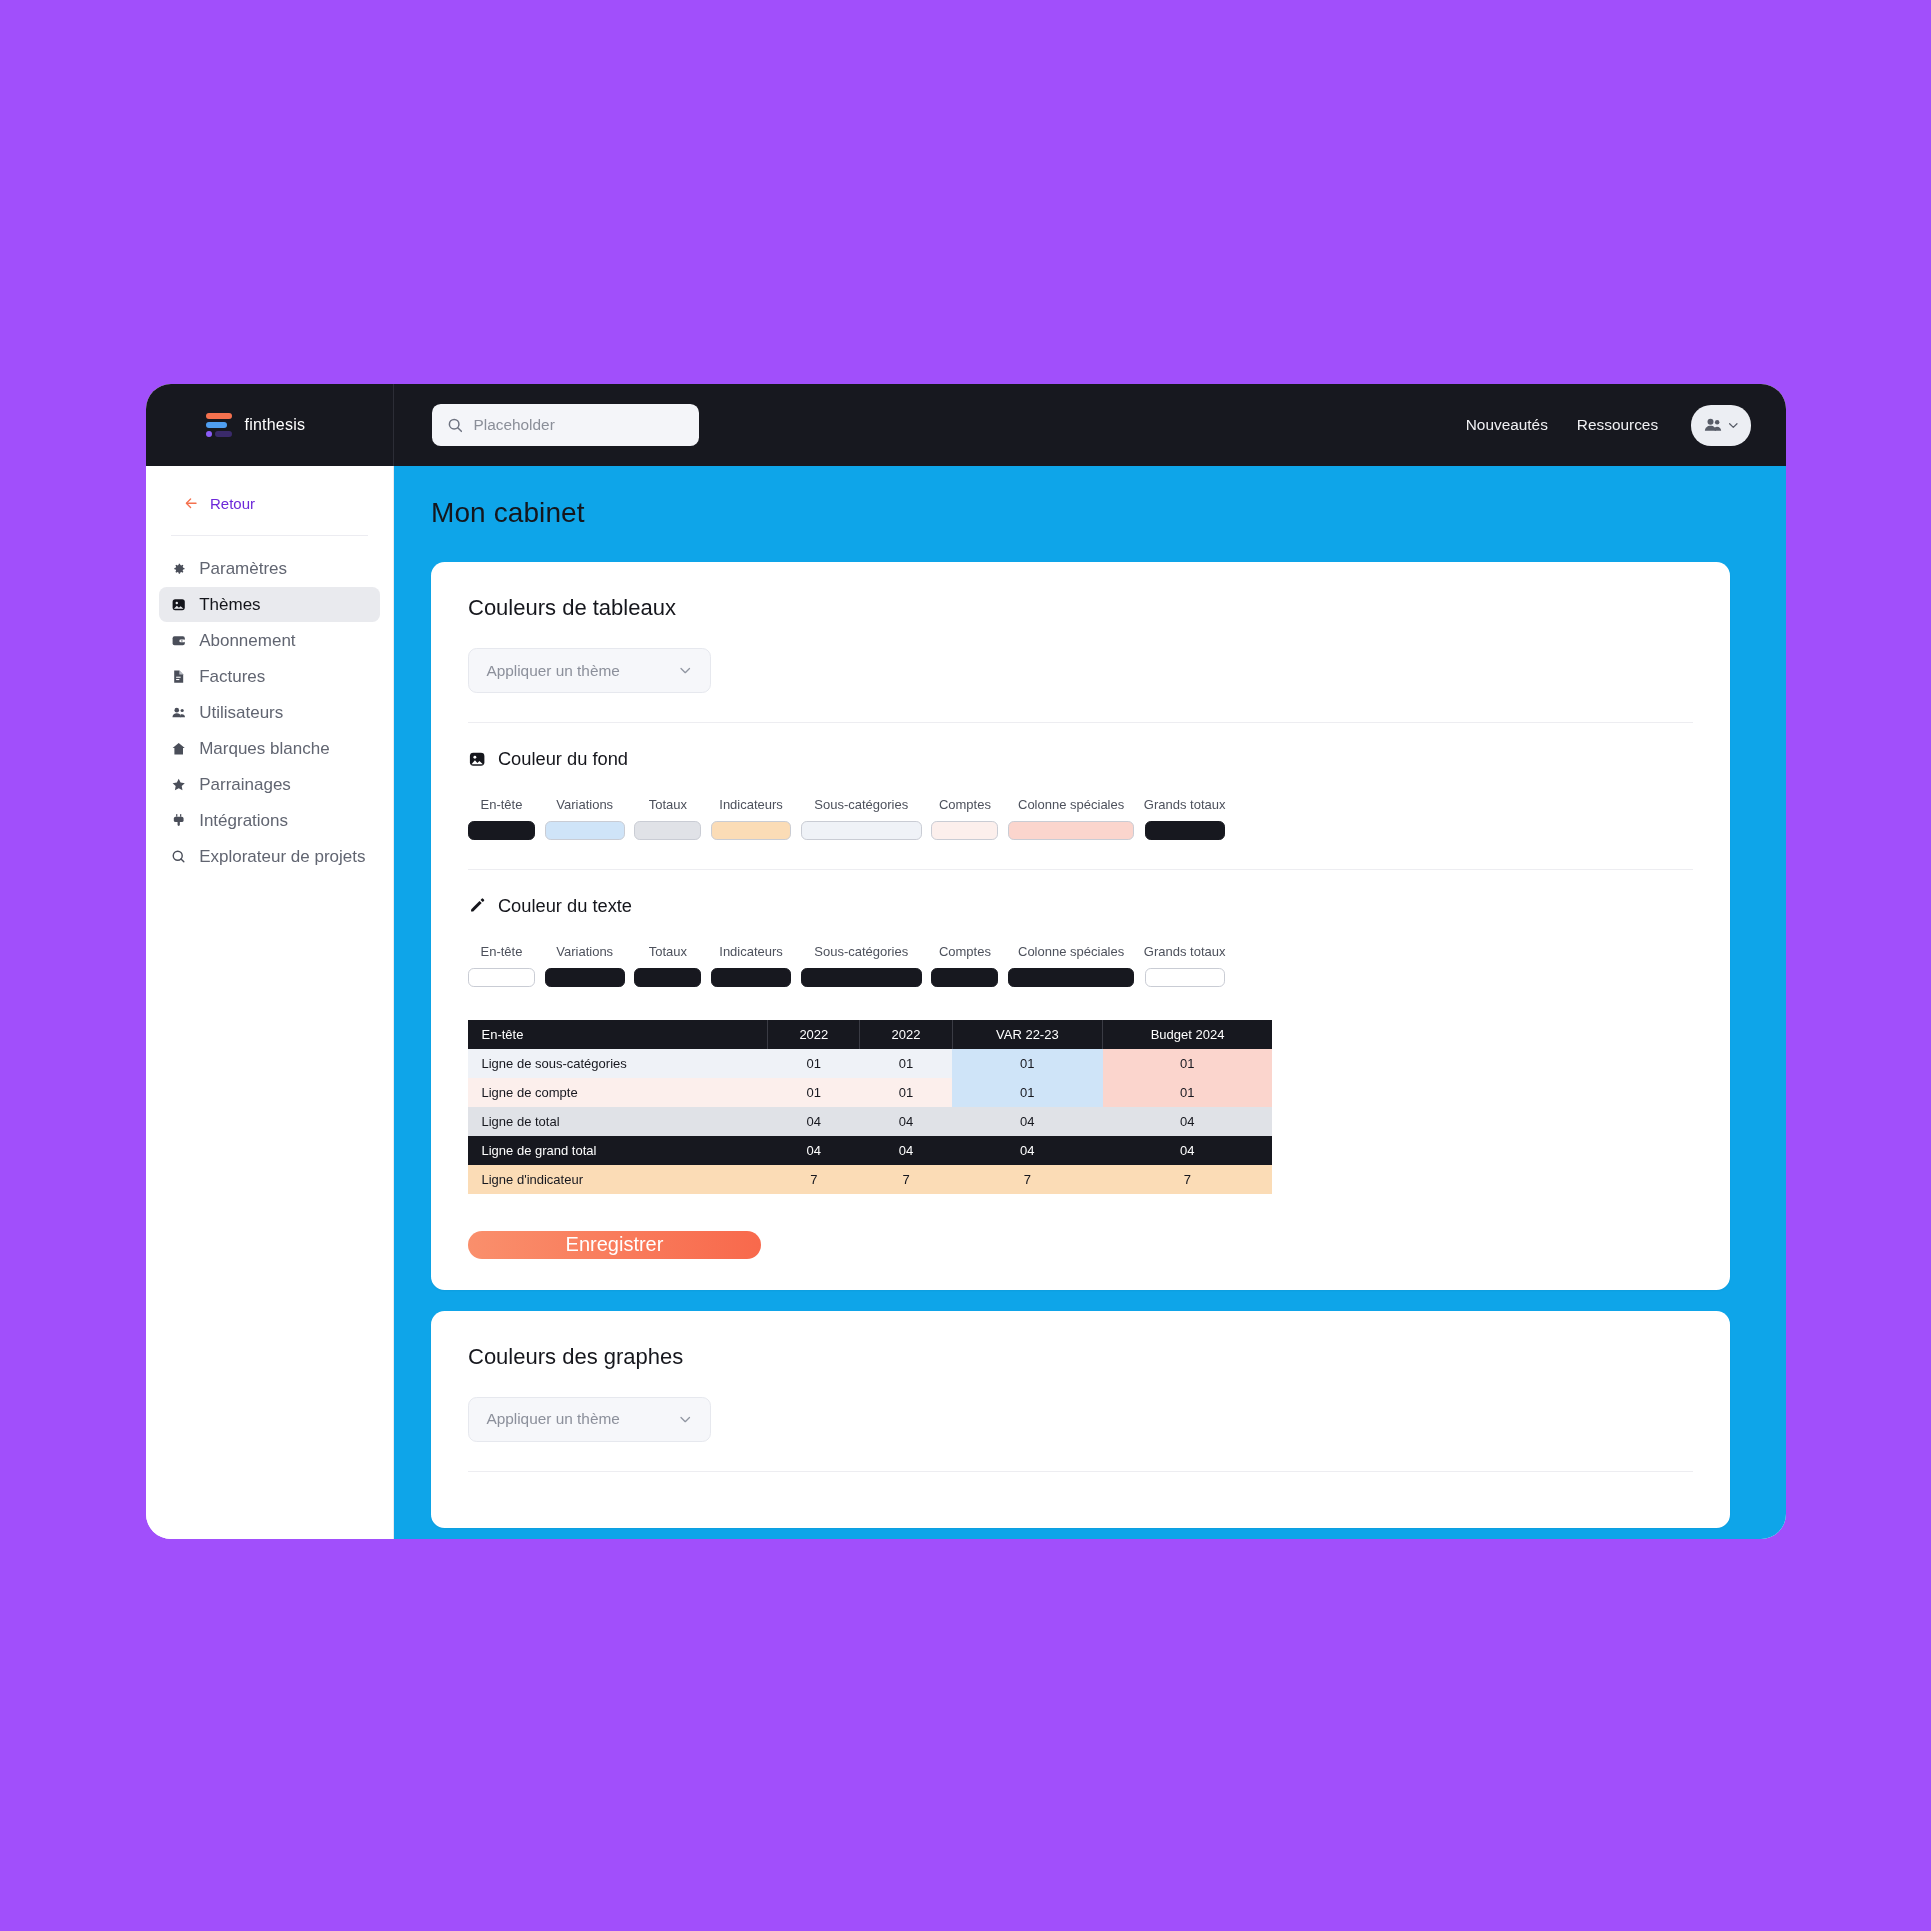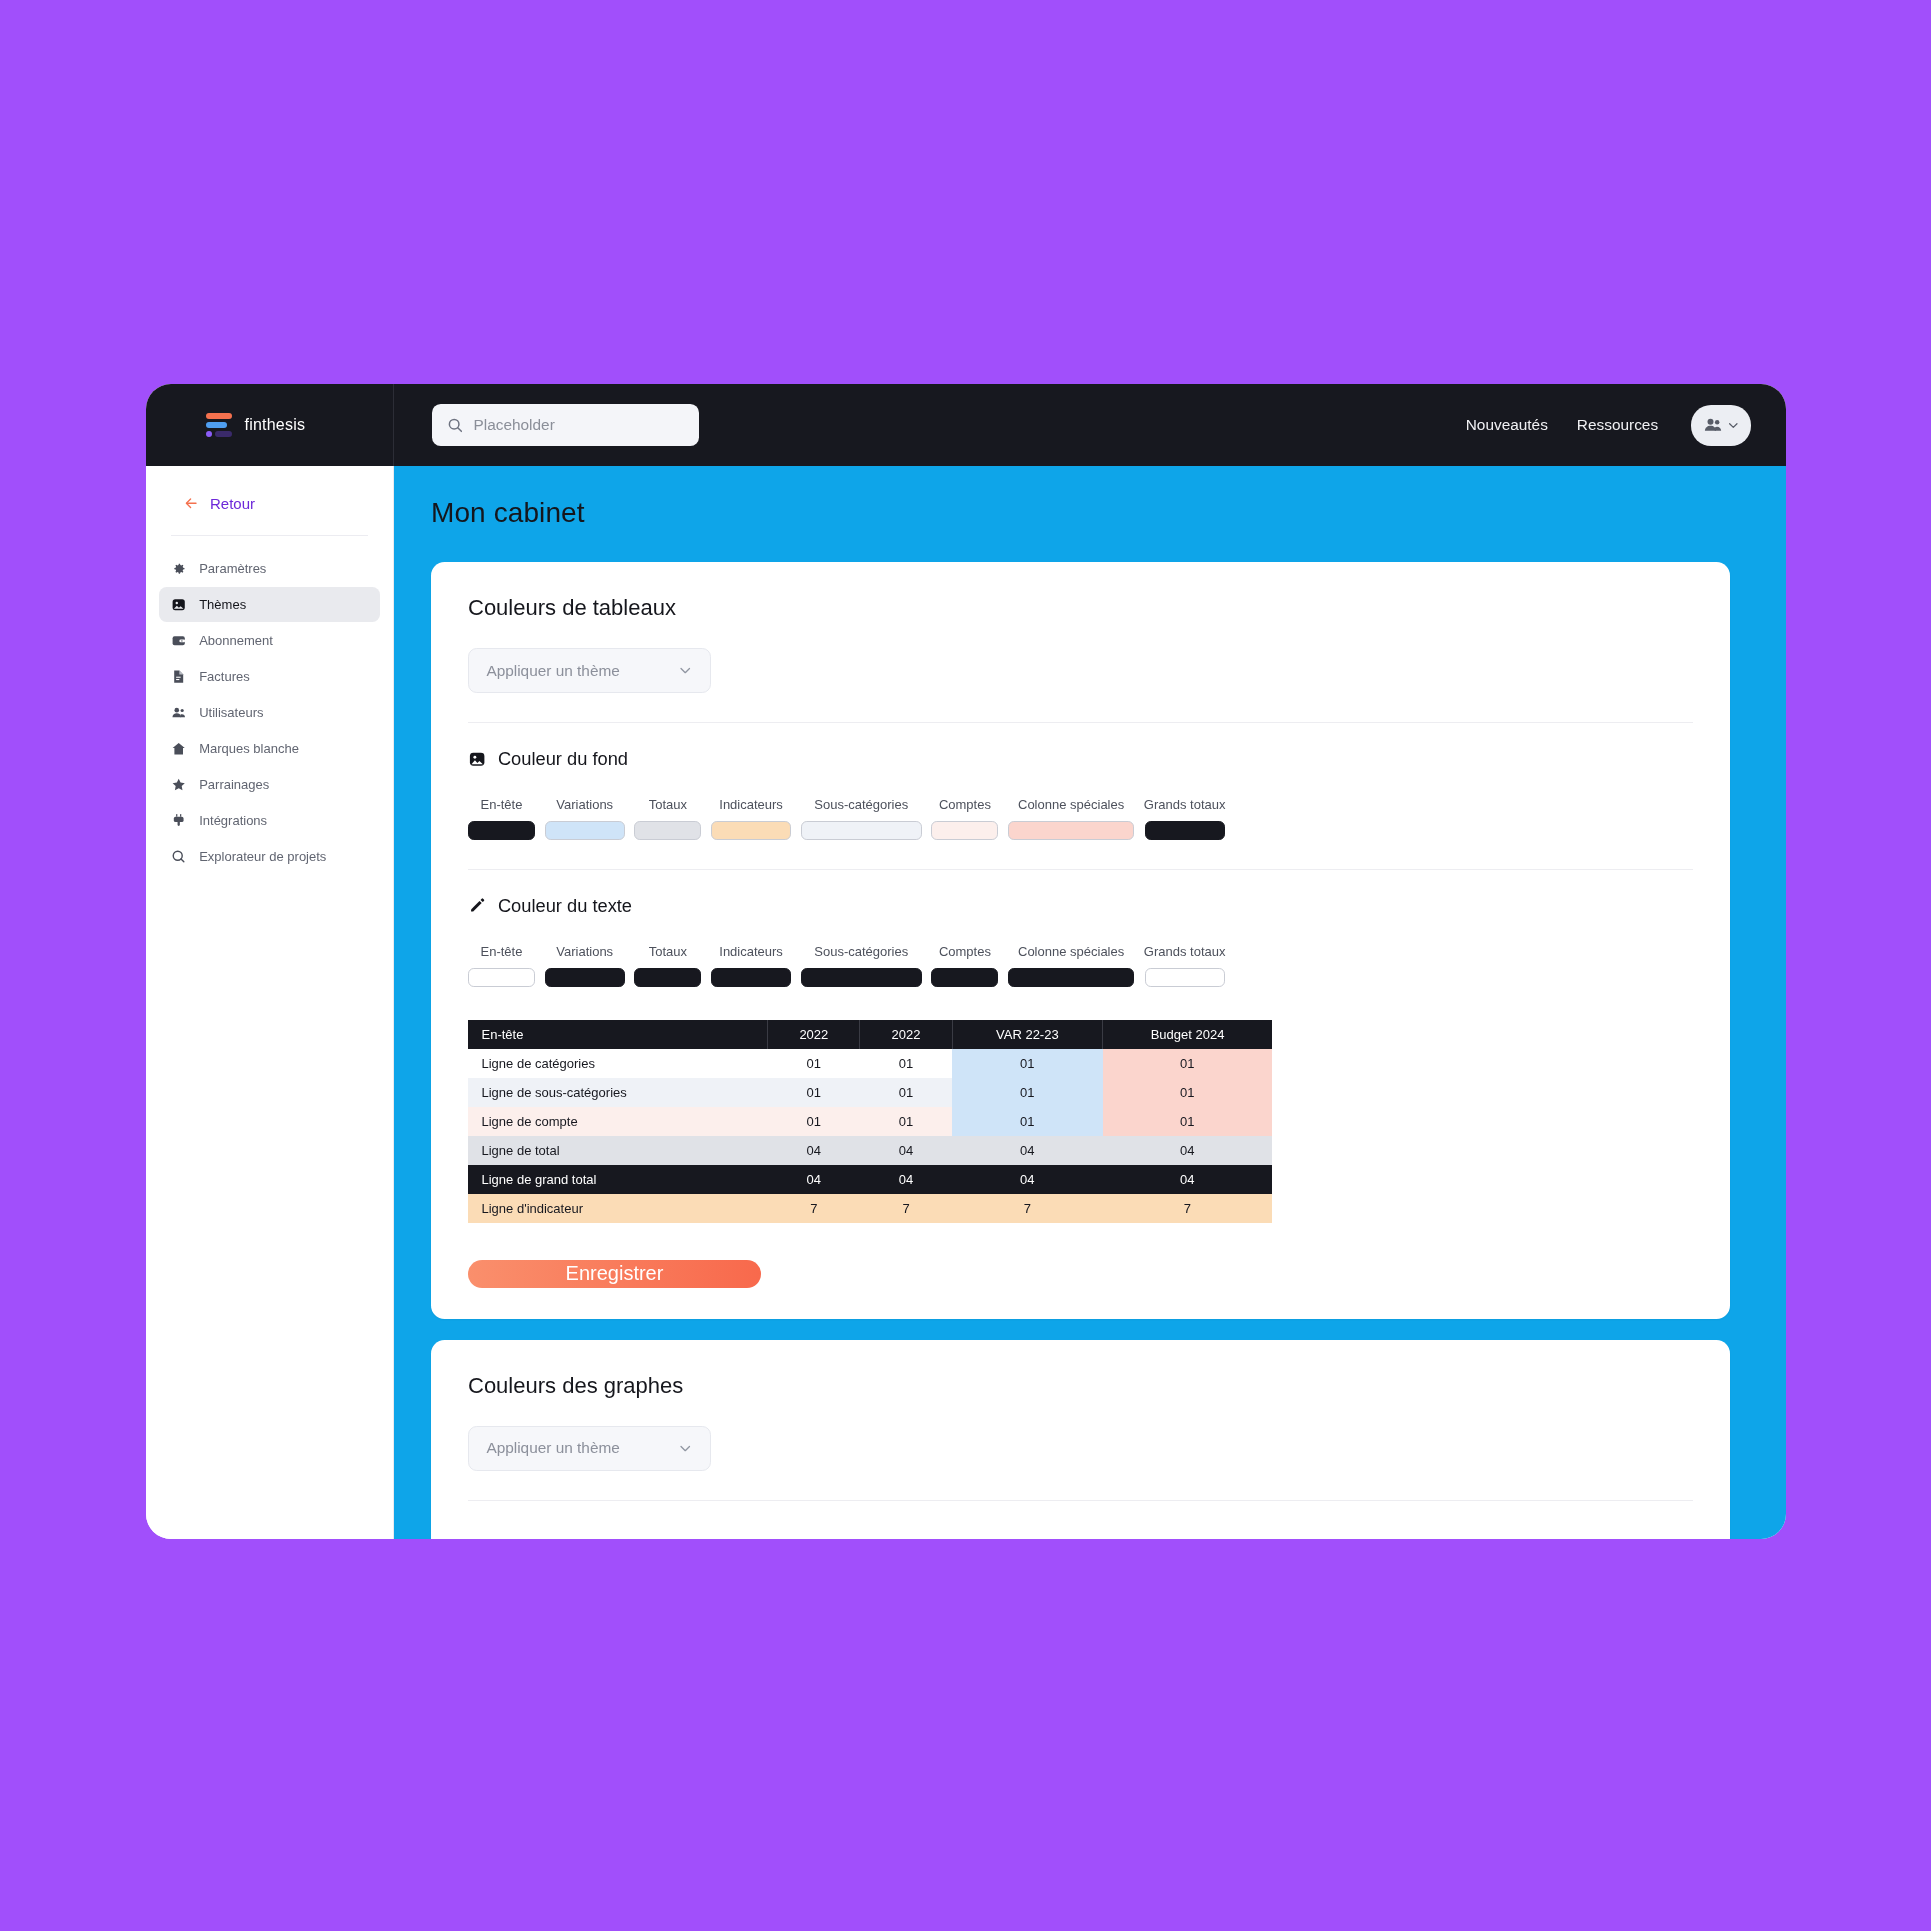--- a/index.html
+++ b/index.html
@@ -95,21 +95,21 @@
     padding: 7.7px 0 7.7px 37px;
     text-decoration: none;
   }
   .side-div { height:1px; background:#ececf1; margin: 15.4px 25px 15.4px 25px; }
   .nav-list { padding: 0 12.6px; }
   .nav-item {
     display: flex; align-items: center; gap: 12.6px;
     height: 35px;
     padding: 0 11.6px;
     border-radius: 7.7px;
-    color: #616571; font-size: 13px;
+    color: #616571; font-size: 17px;
     margin-bottom: 1px;
     cursor: default;
   }
   .nav-item.active { background: #e9eaee; color: #14151b; }
   .nav-ico { width: 16.4px; height: 16.4px; display:inline-flex; align-items:center; justify-content:center; color:#4a4e59; flex:0 0 16.4px;}
   .nav-item.active .nav-ico { color:#14151b; }
 
   
   .main {
     flex: 1 1 auto;
@@ -469,27 +469,20 @@
           <thead>
               <tr id="pt-head">
                 <th class="hdr-cell">En-tête</th>
                 <th class="hdr-cell num">2022</th>
                 <th class="hdr-cell num">2022</th>
                 <th class="hdr-cell num">VAR 22-23</th>
                 <th class="hdr-cell num">Budget 2024</th>
               </tr>
             </thead>
           <tbody id="pt-body">
-              <tr>
-                <td style="background: rgb(255, 255, 255); color: rgb(23, 24, 31);">Ligne de catégories</td>
-                <td class="num" style="background: rgb(255, 255, 255); color: rgb(23, 24, 31);">01</td>
-                <td class="num" style="background: rgb(255, 255, 255); color: rgb(23, 24, 31);">01</td>
-                <td class="num" style="background: rgb(207, 228, 248); color: rgb(23, 24, 31);">01</td>
-                <td class="num" style="background: rgb(251, 213, 205); color: rgb(23, 24, 31);">01</td>
-              </tr>
               <tr>
                 <td style="background: rgb(239, 242, 247); color: rgb(23, 24, 31);">Ligne de sous-catégories</td>
                 <td class="num" style="background: rgb(239, 242, 247); color: rgb(23, 24, 31);">01</td>
                 <td class="num" style="background: rgb(239, 242, 247); color: rgb(23, 24, 31);">01</td>
                 <td class="num" style="background: rgb(207, 228, 248); color: rgb(23, 24, 31);">01</td>
                 <td class="num" style="background: rgb(251, 213, 205); color: rgb(23, 24, 31);">01</td>
               </tr>
               <tr>
                 <td style="background: rgb(252, 239, 236); color: rgb(23, 24, 31);">Ligne de compte</td>
                 <td class="num" style="background: rgb(252, 239, 236); color: rgb(23, 24, 31);">01</td>

